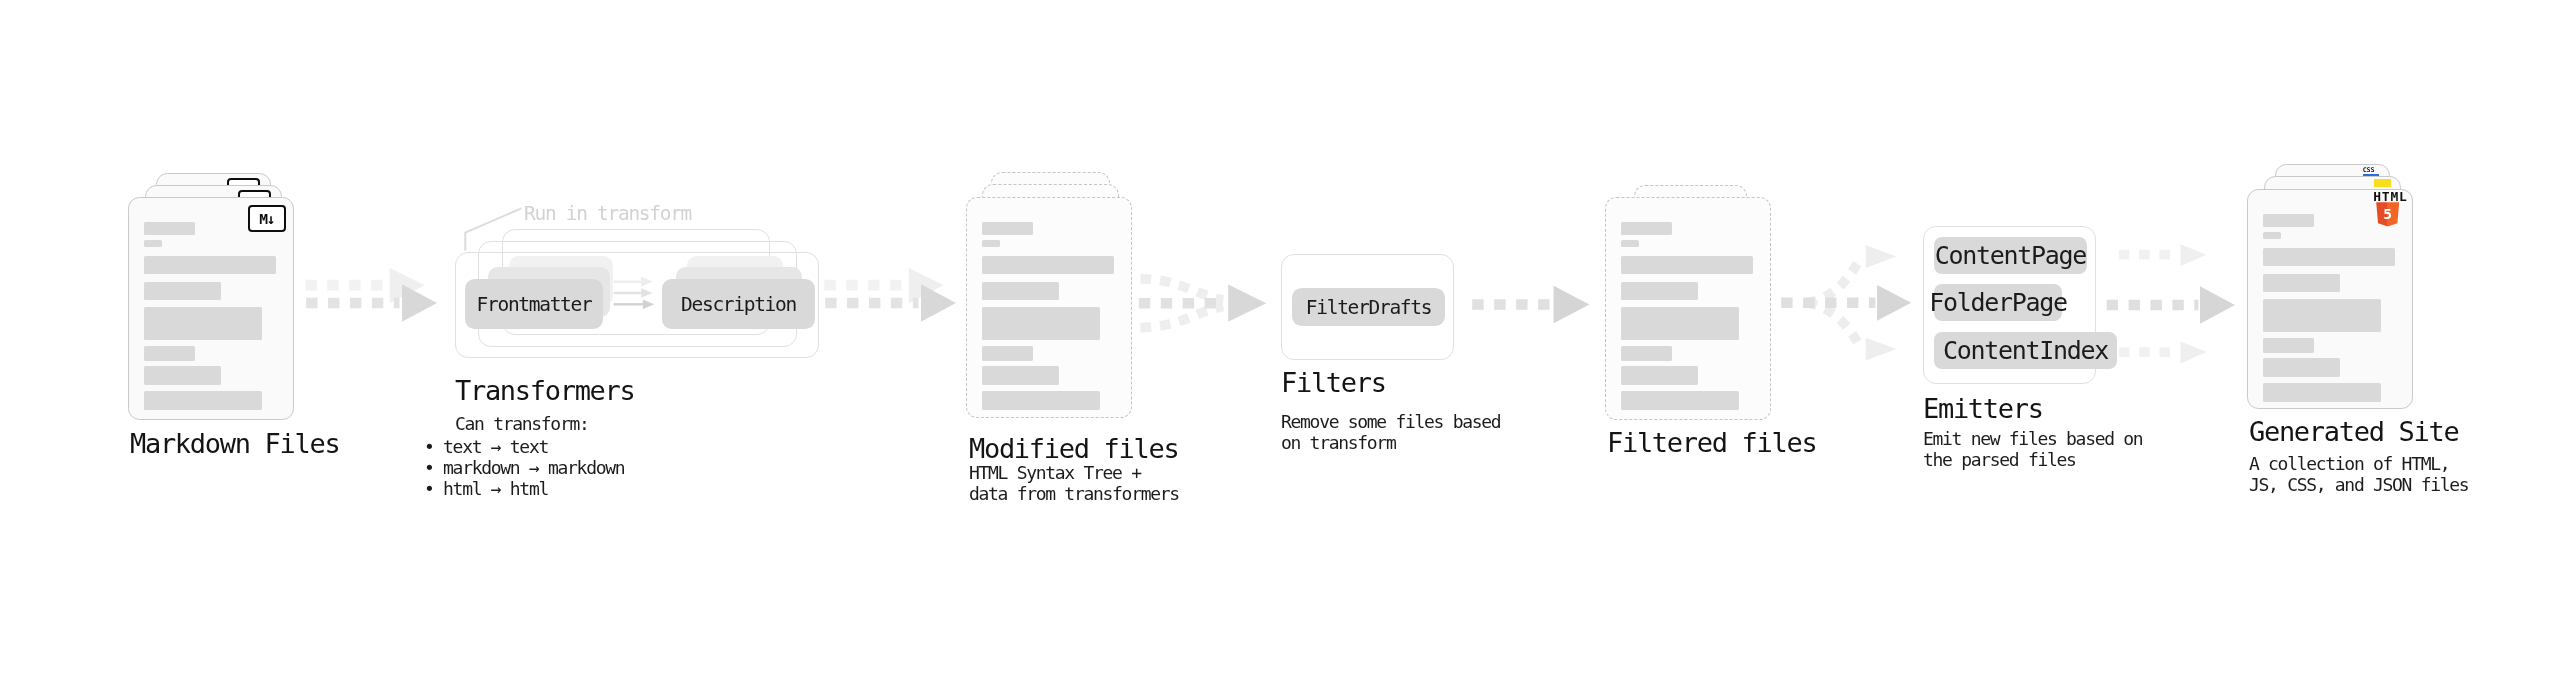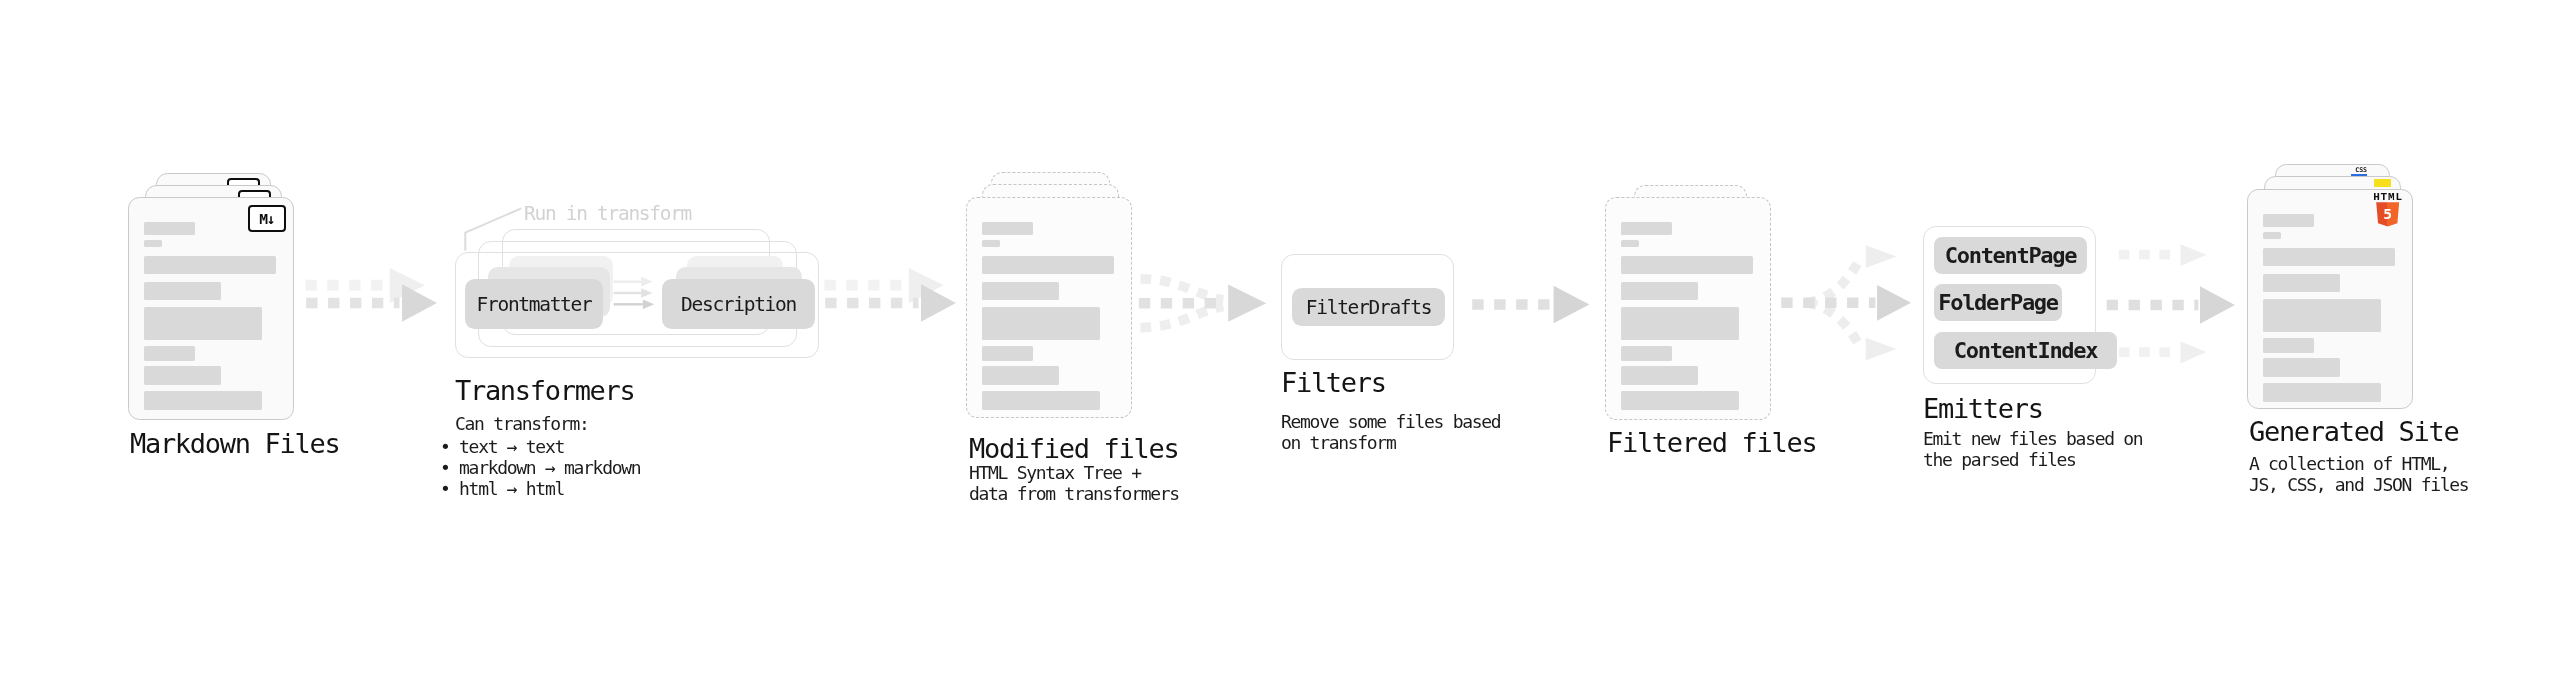--- a/index.html
+++ b/index.html
@@ -22,34 +22,34 @@
   
   .label{position:absolute;font-size:27px;font-weight:500;color:#141414;white-space:nowrap;}
   .caption{position:absolute;font-size:18px;line-height:21px;color:#1c1c1c;white-space:nowrap;}
   .note{position:absolute;font-size:19.5px;color:#d2d2d2;white-space:nowrap;}
   
   .frame{position:absolute;border:1.6px solid #e0e0e0;border-radius:13px;box-sizing:border-box;background:transparent;}
   .pill{position:absolute;background:#d9d9d9;border-radius:9.8px;display:flex;align-items:center;justify-content:center;
         font-size:19.5px;color:#1b1b1b;box-sizing:border-box;white-space:nowrap;}
   .pill.ghost1{background:#e6e6e6;}
   .pill.ghost2{background:#f1f1f1;}
-  .epill{font-size:22px;border-radius:8.1px;font-weight:bold;}
+  .epill{font-size:25px;border-radius:8.1px;}
   
   .md-badge{position:absolute;background:#ffffff;border:2.4px solid #0d0d0d;border-radius:4.1px;
             font-weight:700;font-size:14.6px;color:#0d0d0d;display:flex;align-items:center;justify-content:center;}
   .md-badge.main{right:7.3px;top:6.5px;width:34px;height:23px;}
   .md-badge.sm{right:9.8px;top:4.1px;width:29px;height:19.5px;font-size:12.2px;border-width:2.4px;}
   
   .html5-badge{position:absolute;right:9.8px;top:3.3px;width:29px;text-align:center;letter-spacing:0;}
-  .html5-word{font-size:11px;font-weight:700;letter-spacing:0.8px;color:#111;line-height:8.1px;font-family:Liberation Mono, monospace;}
+  .html5-word{font-size:13px;font-weight:700;letter-spacing:0.8px;color:#111;line-height:8.1px;}
   .html5-shield{width:23px;height:24.4px;margin:0.8px auto 0;color:#fff;font-size:14.6px;font-weight:700;line-height:23px;
                 background:linear-gradient(90deg,#e44d26 50%,#f16529 50%);
                 clip-path:polygon(0 0,100% 0,92% 86%,50% 100%,8% 86%);}
   .js-badge{position:absolute;right:9px;top:2.4px;width:17px;height:8.1px;background:#f7df1e;}
-  .css-badge{position:absolute;right:22px;top:1.6px;width:16.3px;text-align:right;letter-spacing:0;}
+  .css-badge{position:absolute;right:10px;top:1.6px;width:16.3px;text-align:left;letter-spacing:0;}
   .css-word{font-size:6.5px;font-weight:700;color:#111;line-height:6.5px;}
   .css-bar{height:2.4px;background:#2b6be3;margin-top:0.8px;}
 </style>
 </head>
 <body>
 
 <div id="canvas">
 
   <section>
     <div class="doc" style="left:156px;top:173px;width:115px;height:42px">
@@ -103,21 +103,21 @@
       <line x1="2" y1="7" x2="36" y2="7" stroke="#ececec" stroke-width="3"></line>
         <polygon points="36,1 36,13 50,7" fill="#ececec"></polygon>
       <line x1="2" y1="21" x2="36" y2="21" stroke="#e2e2e2" stroke-width="3"></line>
         <polygon points="36,15 36,27 50,21" fill="#e2e2e2"></polygon>
       <line x1="2" y1="35" x2="38" y2="35" stroke="#d2d2d2" stroke-width="3"></line>
         <polygon points="38,29 38,41 52,35" fill="#d2d2d2"></polygon>
     </svg>
 
     <div class="label" style="left:455px;top:375px">Transformers</div>
     <div class="caption" style="left:455px;top:413px">Can transform:</div>
-    <div class="caption" style="left:440px;top:436px">
+    <div class="caption" style="left:424px;top:436px">
       <div>• text → text</div>
       <div>• markdown → markdown</div>
       <div>• html → html</div>
     </div>
   </section>
 
   <svg class="abs" style="left:813px;top:268px" width="151" height="70" viewBox="0 0 186 86">
     <line x1="14" y1="21" x2="118" y2="21" stroke="#f2f2f2" stroke-width="13" stroke-dasharray="14 13"></line>
     <polygon points="118,0 118,43 161,21" fill="#efefef"></polygon>
     <line x1="15" y1="43" x2="130" y2="43" stroke="#e3e3e3" stroke-width="13" stroke-dasharray="14 13"></line>

